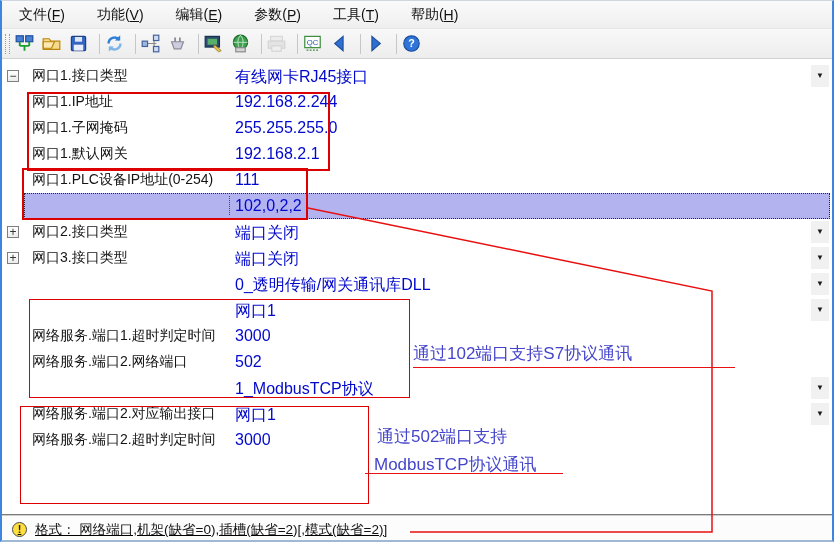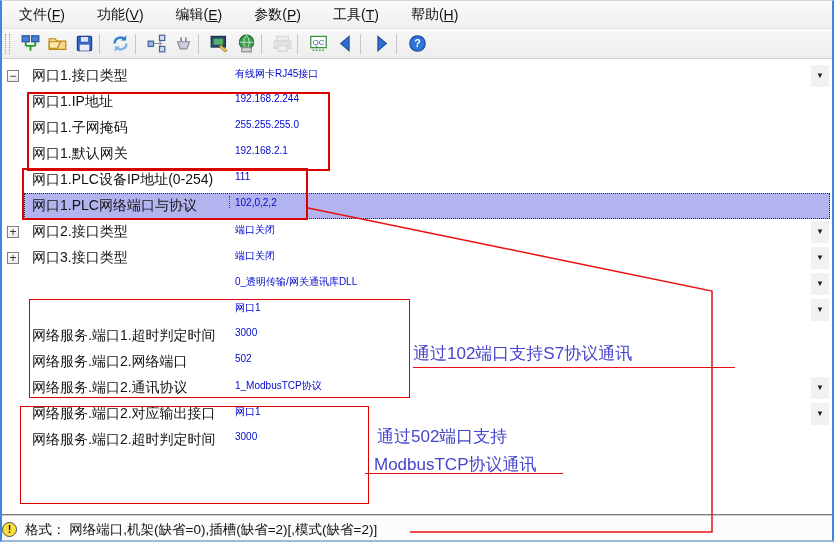--- a/index.html
+++ b/index.html
@@ -9,49 +9,49 @@
     border-left:2px solid #3c86e0;border-right:2px solid #3c86e0;
     border-top:1px solid #cfd6de;border-bottom:2px solid #9fb8d4;
   }
   
   .menubar{height:28px;background:linear-gradient(#fafafa,#efefef);display:flex;align-items:stretch;padding-left:6px;border-bottom:1px solid #e6e6e6;}
   .menu-item{display:flex;align-items:center;padding:0 11px;margin-right:10px;font-size:14px;color:#111;cursor:default;}
   .menu-item u{text-decoration:underline;}
   
   .toolbar{height:30px;background:linear-gradient(#f8f8f8,#ededed);display:flex;align-items:center;border-bottom:1px solid #d2d2d2;padding-left:2px;}
   .tb-grip{width:5px;height:20px;margin:0 4px 0 1px;border-left:1px dotted #9a9a9a;border-right:1px dotted #9a9a9a;}
-  .tool-btn{width:25px;height:24px;display:flex;align-items:center;justify-content:flex-end;background:transparent;border:none;padding:0;margin:0 1px;}
+  .tool-btn{width:25px;height:24px;display:flex;align-items:center;justify-content:flex-start;background:transparent;border:none;padding:0;margin:0 1px;}
   .tool-btn svg{width:19px;height:19px;}
   .tool-btn.disabled{opacity:.45;}
   .tb-sep{width:1px;height:20px;background:#c6c6c6;margin:0 4px;}
   
   .grid{position:relative;height:455px;background:#fff;padding-top:4px;}
   .row{position:relative;height:26px;text-decoration:underline;}
   .row>*{position:absolute;z-index:2;}
   .expand{left:5px;top:7px;width:12px;height:12px;border:1px solid #7f7f7f;background:linear-gradient(#fff,#ececec);
           display:flex;align-items:center;justify-content:center;font-size:12px;line-height:9px;color:#333;}
   .expand.minus::after{content:"−";}
   .expand.plus::after{content:"+";}
   .rlabel{left:30px;top:4px;font-size:14px;color:#141414;white-space:nowrap;}
-  .rvalue{left:233px;top:4px;font-size:10px;color:#0008cc;white-space:nowrap;}
+  .rvalue{left:233px;top:4px;font-size:16px;color:#0008cc;white-space:nowrap;}
   .dd{right:3px;top:2px;width:18px;height:22px;background:#f1f1f1;border:none;padding:0;display:flex;align-items:center;justify-content:center;}
   .dd-arrow{font-size:8px;color:#1a1a1a;line-height:8px;}
   .dd-arrow::after{content:"▼";}
   .row.selected::before{content:"";position:absolute;left:22px;right:2px;top:0;bottom:0;background:#b3b3f0;border:1px dotted #2a2a2a;z-index:1;}
   .row.selected .rvalue{left:227px;padding-left:5px;border-left:1px dotted #44446a;top:3px;padding-top:1px;}
   
   .rbox{position:absolute;border:2px solid #dd0000;background:transparent;z-index:3;pointer-events:none;}
   .rbox.thin{border-width:1.5px;}
   
   .ann{position:absolute;z-index:4;font-size:17px;color:#4545cc;white-space:nowrap;pointer-events:none;}
   .ann.redline{border-bottom:1.5px solid #e81010;padding-bottom:2px;}
   
   .overlay{position:absolute;left:0;top:0;width:834px;height:542px;z-index:5;pointer-events:none;}
   
-  .statusbar{height:29px;border-top:2px groove #cfcfcf;background:#fcfcfc;display:flex;align-items:center;padding-left:0;}
+  .statusbar{height:29px;border-top:2px groove #cfcfcf;background:#fcfcfc;display:flex;align-items:center;padding-left:10px;text-decoration:underline;}
   .warn-icon{width:15px;height:15px;border-radius:50%;background:#ffdf3d;border:1.5px solid #4a4a4a;display:flex;align-items:center;justify-content:center;
              font-size:11px;font-weight:bold;color:#222;margin-right:8px;flex:none;line-height:11px;}
   .warn-icon::after{content:"!";}
   .status-text{font-size:13.5px;color:#111;white-space:nowrap;}
 </style>
 </head>
 <body>
 
 <div class="window">
 
@@ -181,21 +181,20 @@
         </div>
         <div class="row">
           <span class="rlabel">网口1.默认网关</span>
           <span class="rvalue">192.168.2.1</span>
         </div>
         <div class="row">
           <span class="rlabel">网口1.PLC设备IP地址(0-254)</span>
           <span class="rvalue">111</span>
         </div>
         <div class="row selected">
-          <span class="rlabel">网口1.PLC网络端口与协议</span>
           <span class="rvalue">102,0,2,2</span>
         </div>
         <div class="row">
           <span class="expand plus"></span>
           <span class="rlabel">网口2.接口类型</span>
           <span class="rvalue">端口关闭</span>
           <button class="dd">
             <span class="dd-arrow"></span>
           </button>
         </div>
@@ -221,21 +220,20 @@
         </div>
         <div class="row">
           <span class="rlabel">网络服务.端口1.超时判定时间</span>
           <span class="rvalue">3000</span>
         </div>
         <div class="row">
           <span class="rlabel">网络服务.端口2.网络端口</span>
           <span class="rvalue">502</span>
         </div>
         <div class="row">
-          <span class="rlabel">网络服务.端口2.通讯协议</span>
           <span class="rvalue">1_ModbusTCP协议</span>
           <button class="dd">
             <span class="dd-arrow"></span>
           </button>
         </div>
         <div class="row">
           <span class="rlabel">网络服务.端口2.对应输出接口</span>
           <span class="rvalue">网口1</span>
           <button class="dd">
             <span class="dd-arrow"></span>

